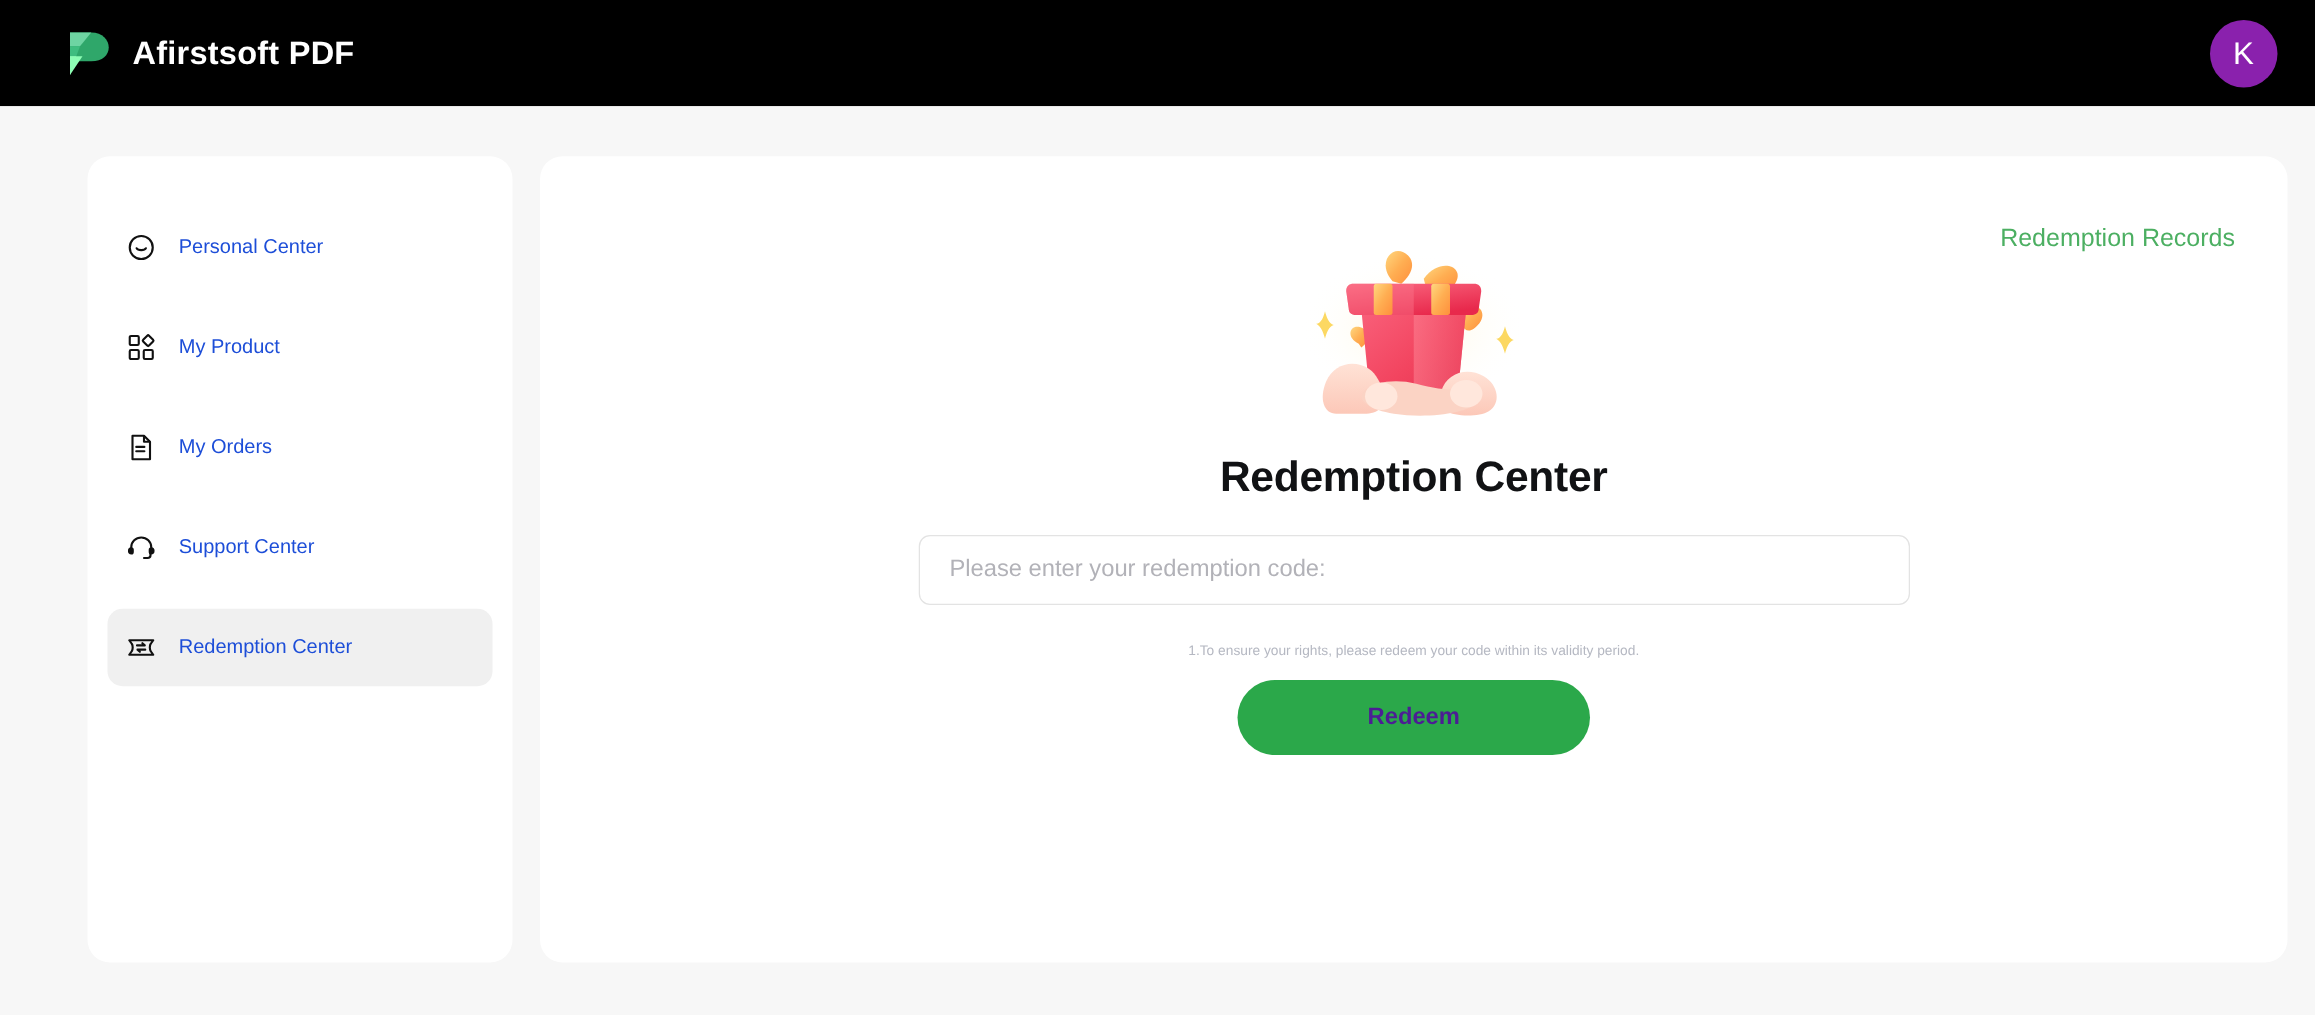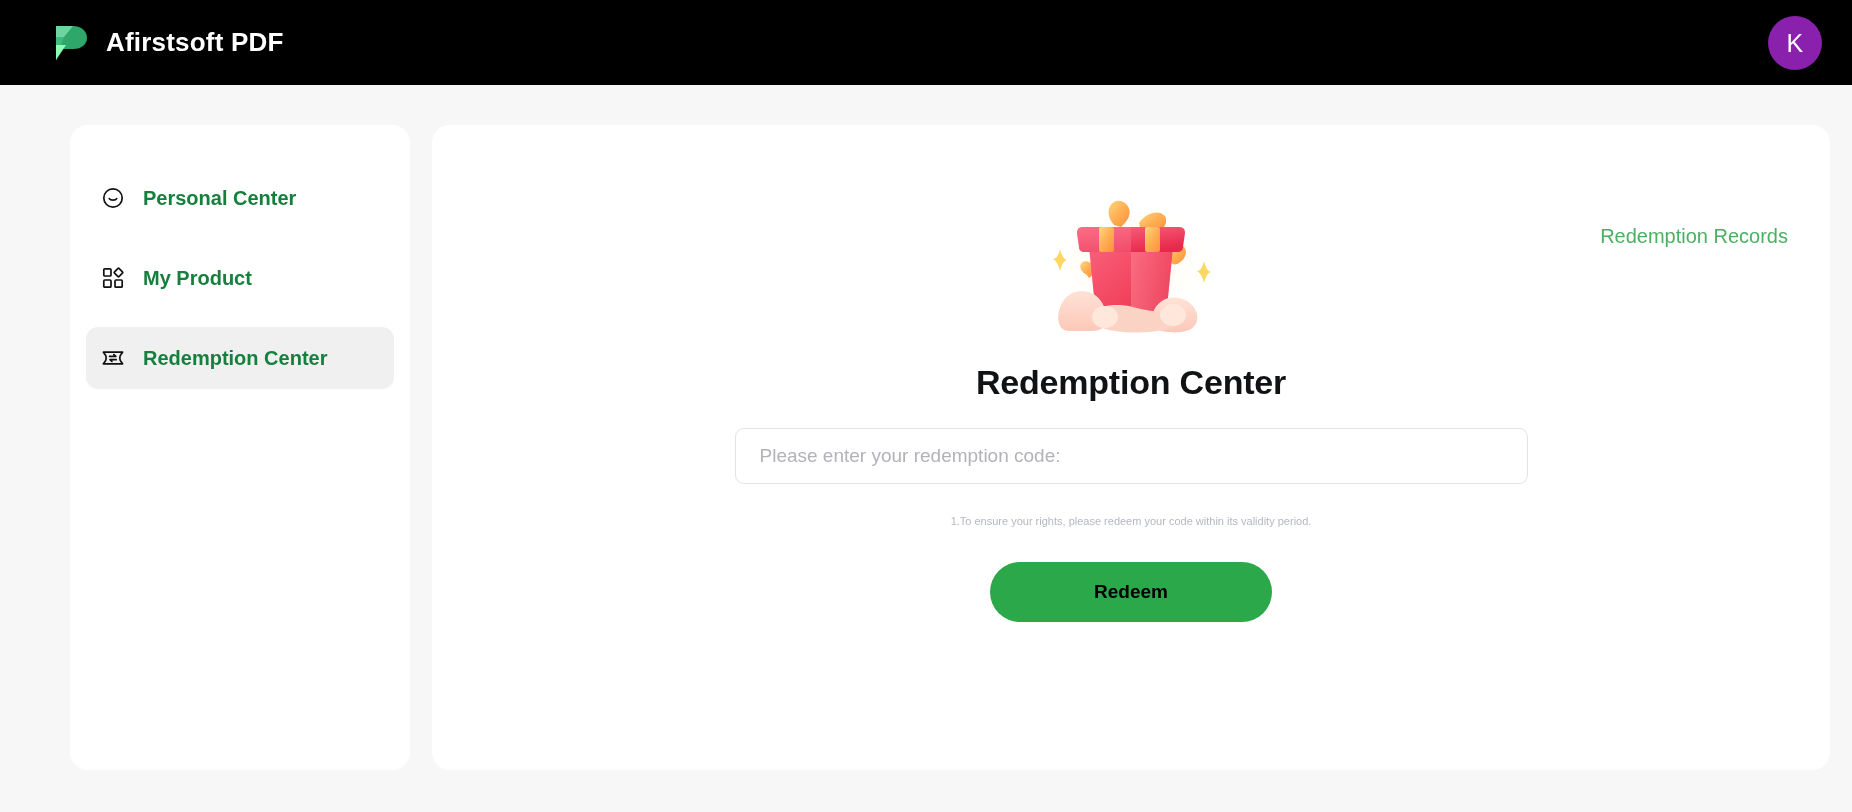--- a/index.html
+++ b/index.html
@@ -109,24 +109,23 @@
     height: 26px;
     flex: 0 0 26px;
     display: flex;
     align-items: center;
     justify-content: center;
   }
 
   .nav-icon svg { display: block; }
 
   .nav-label {
-    font-size: 20px;
-    color: #15803d;
+    font-size: 16px;
+    color: #1d4ed8;
     white-space: nowrap;
-    font-weight: bold;
   }
 
   
   .main-card {
     position: absolute;
     left: 432px;
     top: 40px;
     width: 1398px;
     height: 645px;
     background: #ffffff;
@@ -134,21 +133,20 @@
   }
 
   .records-link {
     position: absolute;
     right: 42px;
     top: 55px;
     font-size: 20px;
     color: #4caf62;
     cursor: pointer;
     white-space: nowrap;
-    margin-top: 45px;
   }
 
   .content {
     position: absolute;
     left: 0;
     top: 0;
     width: 100%;
     padding-top: 58px;
     display: flex;
     flex-direction: column;
@@ -195,27 +193,27 @@
 
   .note-line {
     font-size: 11px;
     color: #b5b8c2;
     line-height: 1.28;
   }
 
   .note-line + .note-line { margin-top: 19px; }
 
   .redeem-button {
-    margin-top: 34px;
+    margin-top: 16px;
     width: 282px;
     height: 60px;
     border: none;
     border-radius: 30px;
     background: #2ba84a;
-    color: #000000;
+    color: #4c1d95;
     font-family: "Liberation Sans", sans-serif;
     font-size: 19px;
     font-weight: bold;
     cursor: pointer;
   }
 </style>
 </head>
 <body>
 
 <div class="topbar">
@@ -255,22 +253,43 @@
         <svg width="24" height="24" viewBox="0 0 24 24" fill="none" stroke="#111" stroke-width="1.7">
           <rect x="2.8" y="2.8" width="7.2" height="7.2" rx="1"></rect>
           <rect x="2.8" y="14" width="7.2" height="7.2" rx="1"></rect>
           <rect x="14" y="14" width="7.2" height="7.2" rx="1"></rect>
           <rect x="14.2" y="3.2" width="6.6" height="6.6" rx="1" transform="rotate(45 17.5 6.5)"></rect>
         </svg>
       </span>
       <span class="nav-label">My Product</span>
     </div>
 
-
-
+    <div class="nav-item">
+      <span class="nav-icon">
+        <svg width="24" height="24" viewBox="0 0 24 24" fill="none" stroke="#111" stroke-width="1.7" stroke-linejoin="round">
+          <path d="M5 2.6 H14.2 L19 7.4 V21.4 H5 Z"></path>
+          <path d="M14.2 2.6 V7.4 H19"></path>
+          <path d="M8 11.5 H14.5 M8 15 H14.5" stroke-linecap="round"></path>
+        </svg>
+      </span>
+      <span class="nav-label">My Orders</span>
+    </div>
+
+
+    <div class="nav-item">
+      <span class="nav-icon">
+        <svg width="24" height="24" viewBox="0 0 24 24" fill="none" stroke="#111" stroke-width="1.7" stroke-linecap="round">
+          <path d="M4 13.5 V11.8 C4 7.4 7.6 4 12 4 C16.4 4 20 7.4 20 11.8 V13.5"></path>
+          <path d="M4 12.6 C2.8 12.6 2.2 13.5 2.2 14.6 C2.2 15.9 2.9 16.8 4.1 16.8 C4.8 16.8 5.2 16.3 5.2 15.6 V13.8 C5.2 13.1 4.8 12.6 4 12.6 Z" fill="#111"></path>
+          <path d="M20 12.6 C21.2 12.6 21.8 13.5 21.8 14.6 C21.8 15.9 21.1 16.8 19.9 16.8 C19.2 16.8 18.8 16.3 18.8 15.6 V13.8 C18.8 13.1 19.2 12.6 20 12.6 Z" fill="#111"></path>
+          <path d="M19.4 16.9 V18.2 C19.4 19.5 18.3 20.4 17 20.4 H14.2"></path>
+        </svg>
+      </span>
+      <span class="nav-label">Support Center</span>
+    </div>
 
     <div class="nav-item active">
       <span class="nav-icon">
         <svg width="24" height="24" viewBox="0 0 24 24" fill="none" stroke="#111" stroke-width="1.7" stroke-linejoin="round">
           <path d="M2.4 6.2 H21.6 L19.6 9 C18.6 10.3 18.6 13.7 19.6 15 L21.6 17.8 H2.4 L4.4 15 C5.4 13.7 5.4 10.3 4.4 9 Z"></path>
           <path d="M8.6 10.3 H14.8 L12.9 8.6 M15.2 13.7 H9 L10.9 15.4" stroke-linecap="round"></path>
         </svg>
       </span>
       <span class="nav-label">Redemption Center</span>
     </div>

